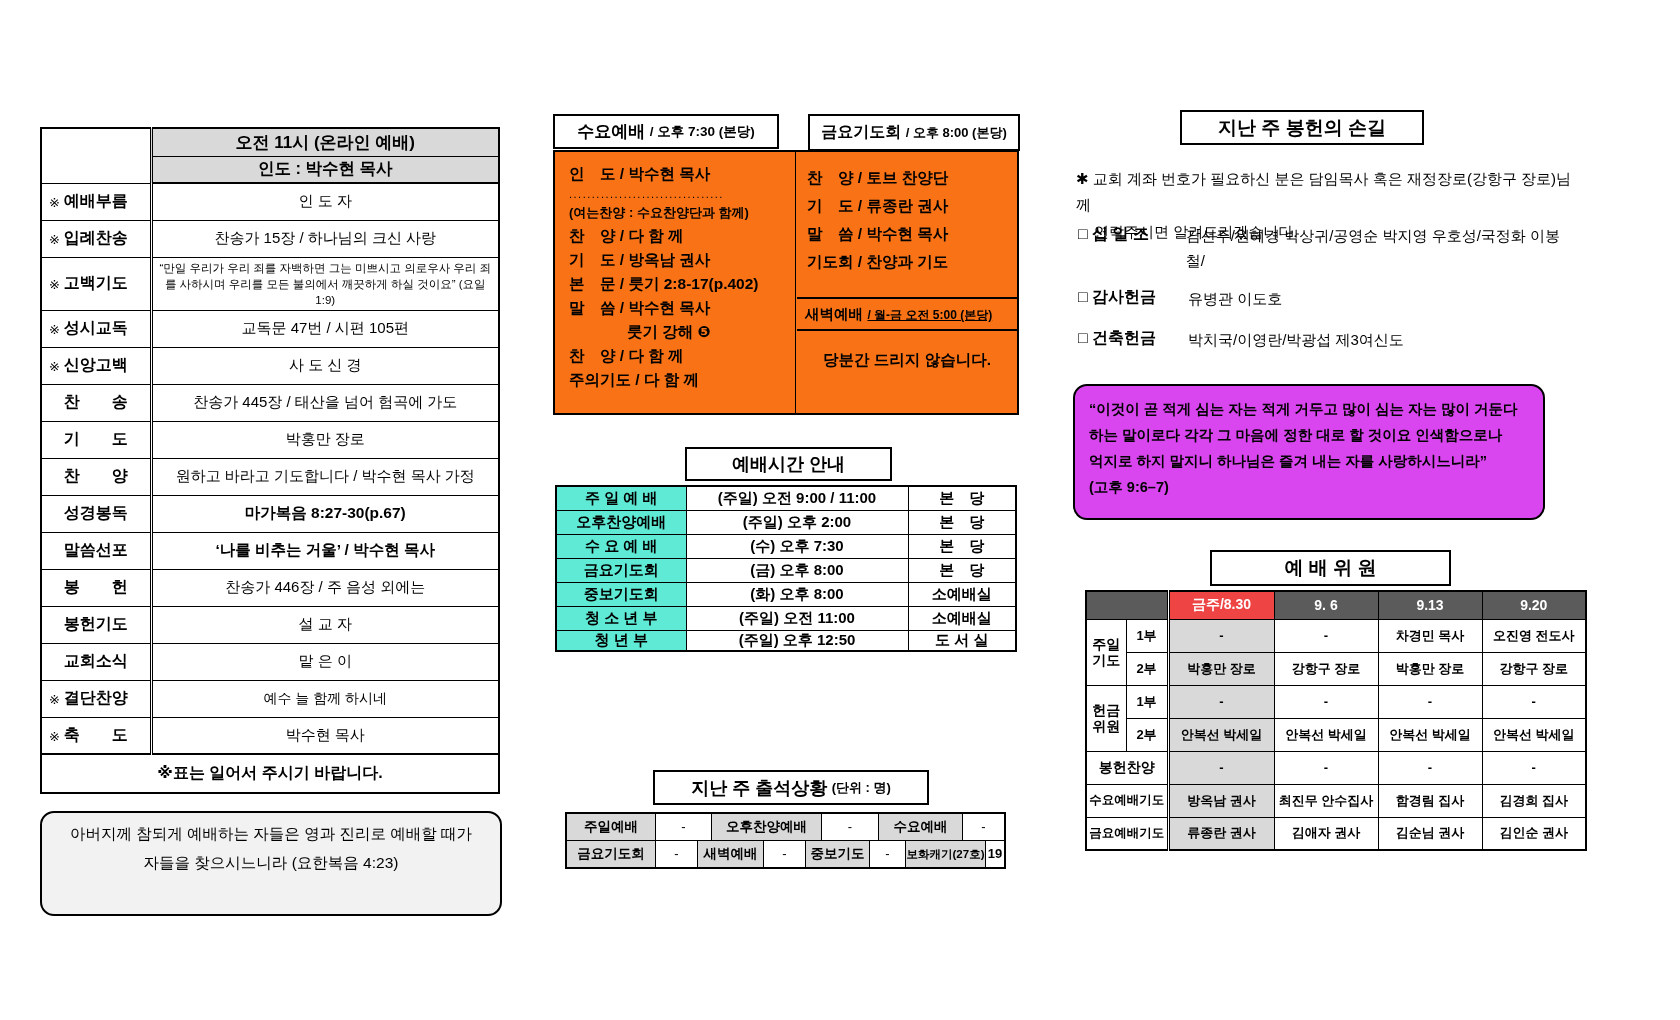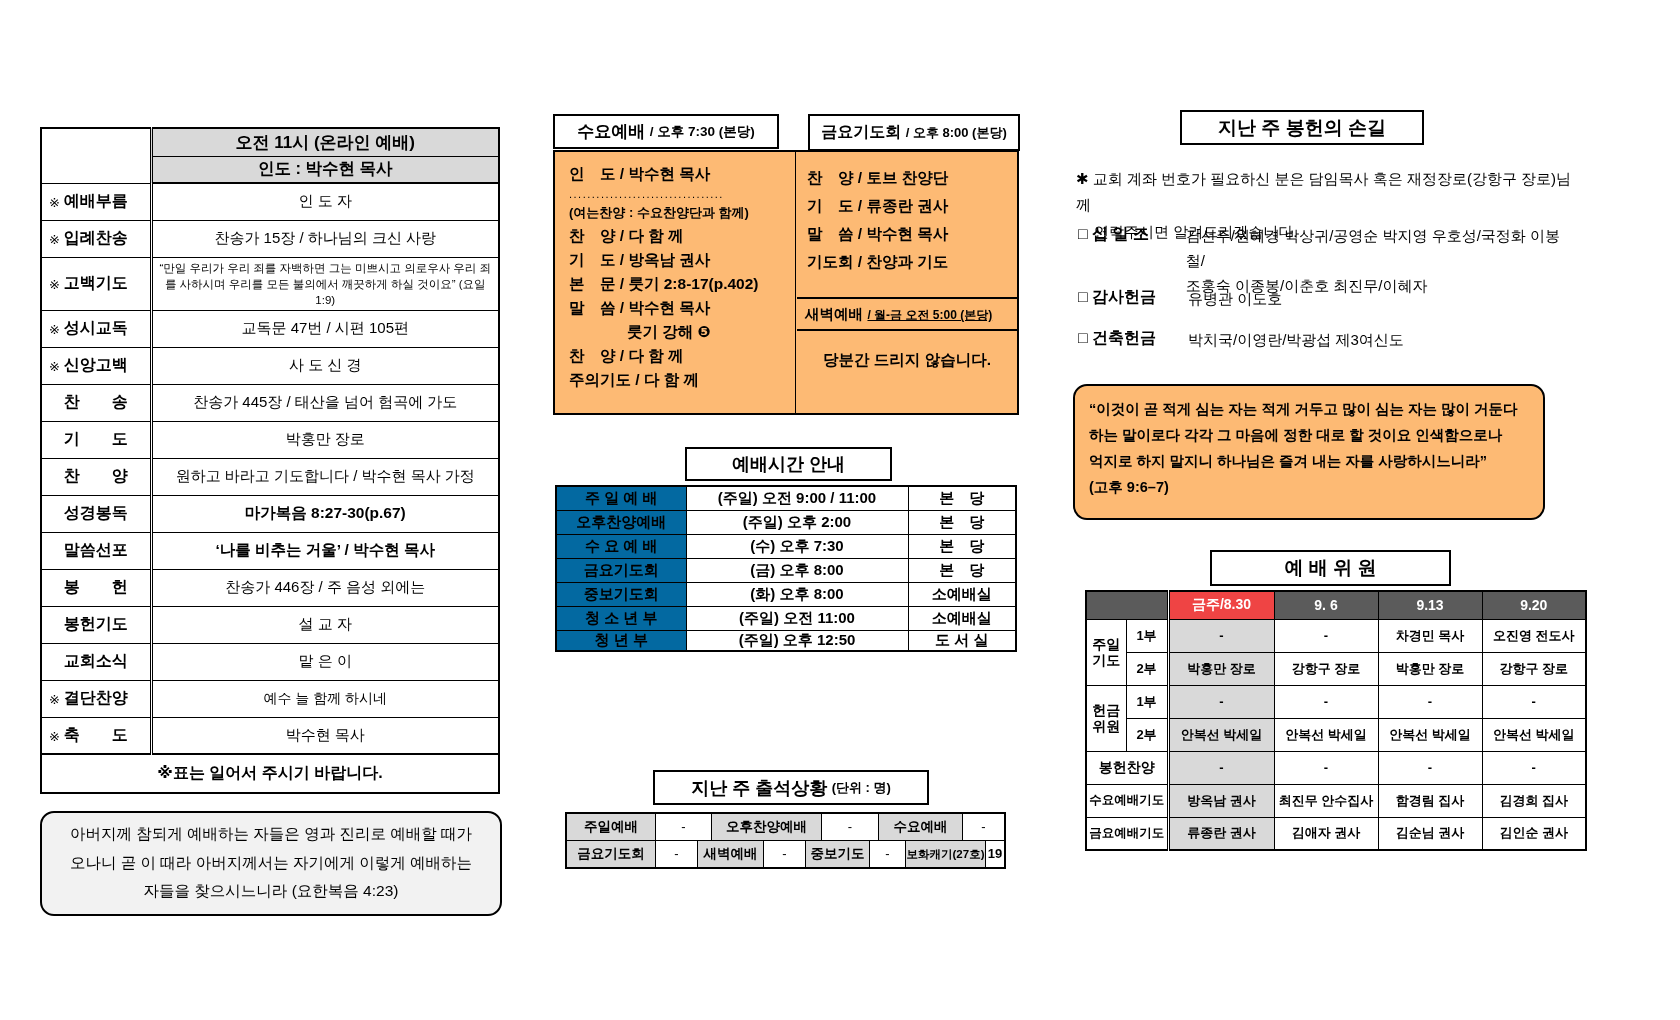--- a/index.html
+++ b/index.html
@@ -26,44 +26,44 @@
   .wtable td.small{font-size:11.5px;line-height:1.4;padding:2px 6px;}
   .wtable td.boldval{font-weight:bold;font-size:15.5px;}
   .wtable td.foot{font-weight:bold;font-size:16px;border-top:2px solid #000;}
   
   .round-box{
     position:absolute;border:2px solid #000;border-radius:14px;background:#f2f2f2;
     text-align:center;
   }
   .round-box .vline{font-size:15.5px;line-height:1.85;}
   .quote-box{
-    position:absolute;border:2px solid #000;border-radius:14px;background:#fdba74;
+    position:absolute;border:2px solid #000;border-radius:14px;background:#d946ef;
     padding:10px 14px;text-align:left;
   }
   .quote-box .vline{font-size:14.5px;font-weight:bold;line-height:1.8;}
   
-  .mid-box{position:absolute;border:2px solid #000;background:#fdba74;}
+  .mid-box{position:absolute;border:2px solid #000;background:#f97316;}
   .wed-pane{position:absolute;left:0;top:0;width:241px;height:100%;border-right:1px solid #000;padding:10px 0 0 14px;box-sizing:border-box;}
   .fri-pane{position:absolute;left:242px;top:0;right:0;height:100%;}
   .svc-line{font-size:15.5px;font-weight:bold;height:24px;line-height:24px;white-space:nowrap;}
   .svc-line.dots{font-size:11px;letter-spacing:1.5px;height:16px;line-height:16px;font-weight:normal;}
   .svc-line.note{font-size:13px;height:22px;line-height:22px;}
   .svc-line.indent{padding-left:58px;}
   .fri-lines{padding:12px 0 0 10px;}
   .fri-lines .svc-line{height:28px;line-height:28px;}
   .dawn-hdr{position:absolute;left:0;right:0;top:145px;height:30px;line-height:30px;
     border-top:2px solid #000;border-bottom:2px solid #000;padding-left:8px;white-space:nowrap;}
   .dawn-hdr .t1{font-weight:bold;font-size:14.5px;}
   .dawn-hdr .t2{font-weight:bold;font-size:12px;text-decoration:underline;}
   .dawn-note{position:absolute;left:0;right:0;top:198px;text-align:center;font-weight:bold;font-size:15.5px;}
   
   .ttable{border:2px solid #000;width:460px;}
   .ttable td{border:1px solid #000;text-align:center;vertical-align:middle;font-weight:bold;font-size:15px;padding:0;}
   .ttable tr.th td{background:#d9d9d9;font-size:16px;border-bottom:3px double #000;}
-  .ttable td.cat{background:#0369a1;}
+  .ttable td.cat{background:#5eead4;}
   
   .att-table{position:absolute;border:2px solid #000;background:#fff;}
   .att-row{display:flex;}
   .att-row + .att-row{border-top:1px solid #000;}
   .att-cell{height:26px;line-height:26px;text-align:center;font-size:13px;border-left:1px solid #000;
     white-space:nowrap;overflow:hidden;box-sizing:border-box;}
   .att-cell:first-child{border-left:none;}
   .att-cell.lab{background:#d9d9d9;font-weight:bold;font-size:13.5px;}
   .att-cell.b{font-weight:bold;}
   
@@ -163,21 +163,20 @@
         </tr>
     <tr style="height:39px">
           <td colspan="2" class="foot">※표는 일어서 주시기 바랍니다.</td>
         </tr>
   </tbody>
     </table>
 </div>
 
 <div class="round-box" style="left:40px;top:811px;width:458px;height:94px;padding-top:7px;">
   <div class="vline">아버지께 참되게 예배하는 자들은 영과 진리로 예배할 때가</div>
-  <div class="vline">오나니 곧 이 때라 아버지께서는 자기에게 이렇게 예배하는</div>
   <div class="vline">자들을 찾으시느니라 (요한복음 4:23)</div>
 </div>
 
 <div class="box-title" style="left:553px;top:114px;width:222px;height:31px;">
   <span style="font-size:17px">수요예배</span>&nbsp;
   <span style="font-size:13.5px">/ 오후 7:30 (본당)</span>
 </div>
 <div class="box-title" style="left:808px;top:114px;width:208px;height:33px;">
   <span style="font-size:16px">금요기도회</span>&nbsp;
   <span style="font-size:13px">/ 오후 8:00 (본당)</span>
@@ -292,21 +291,20 @@
 
 <div class="off-note" style="left:1076px;top:166px;width:496px;">
   <div>✱ 교회 계좌 번호가 필요하신 분은 담임목사 혹은 재정장로(강항구 장로)님께</div>
   <div style="padding-left:18px">연락주시면 알려드리겠습니다.</div>
 </div>
 
 <div class="off-item" style="left:1078px;top:224px;width:492px;">
   <div class="off-label">□ 십 일 조</div>
   <div class="off-value">
     <div>김선주/원혜경 박상귀/공영순 박지영 우호성/국정화 이봉철/</div>
-    <div>조홍숙 이종봉/이춘호 최진무/이혜자</div>
   </div>
 </div>
 
 <div class="off-item" style="left:1078px;top:287px;width:492px;">
   <div class="off-label">□ 감사헌금</div>
   <div class="off-value">유병관 이도호</div>
 </div>
 
 <div class="off-item" style="left:1078px;top:328px;width:492px;">
   <div class="off-label">□ 건축헌금</div>

